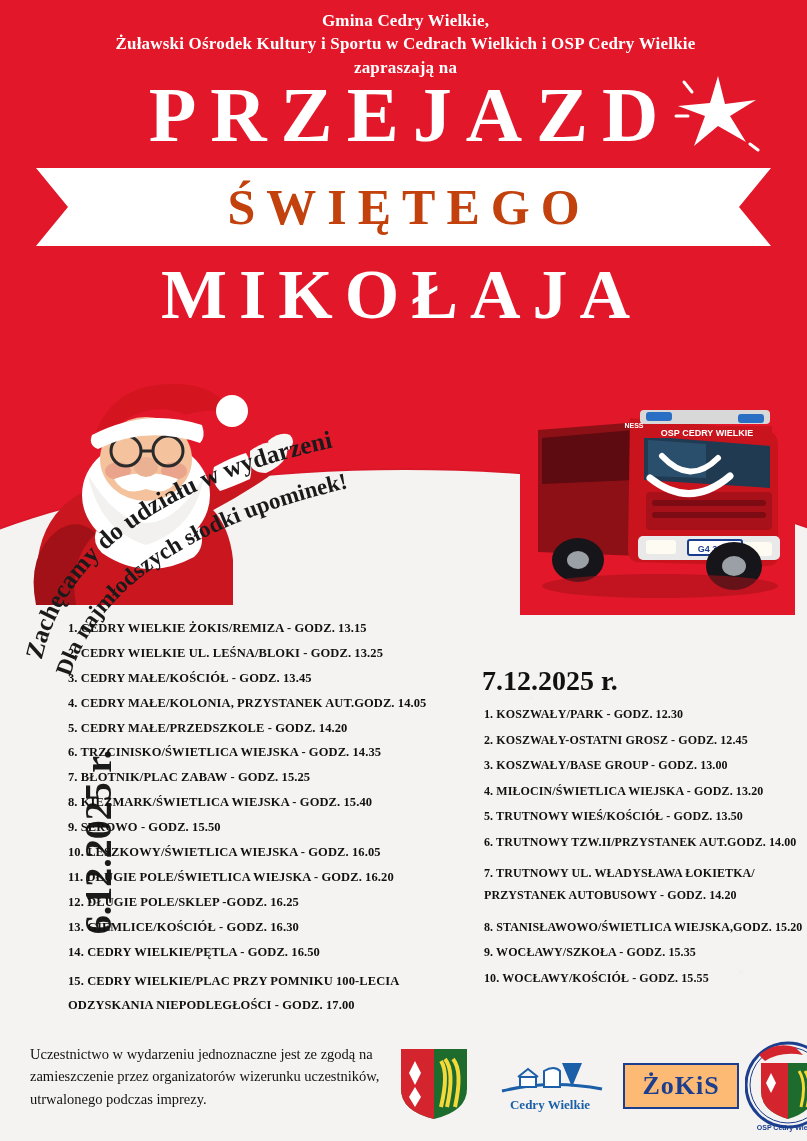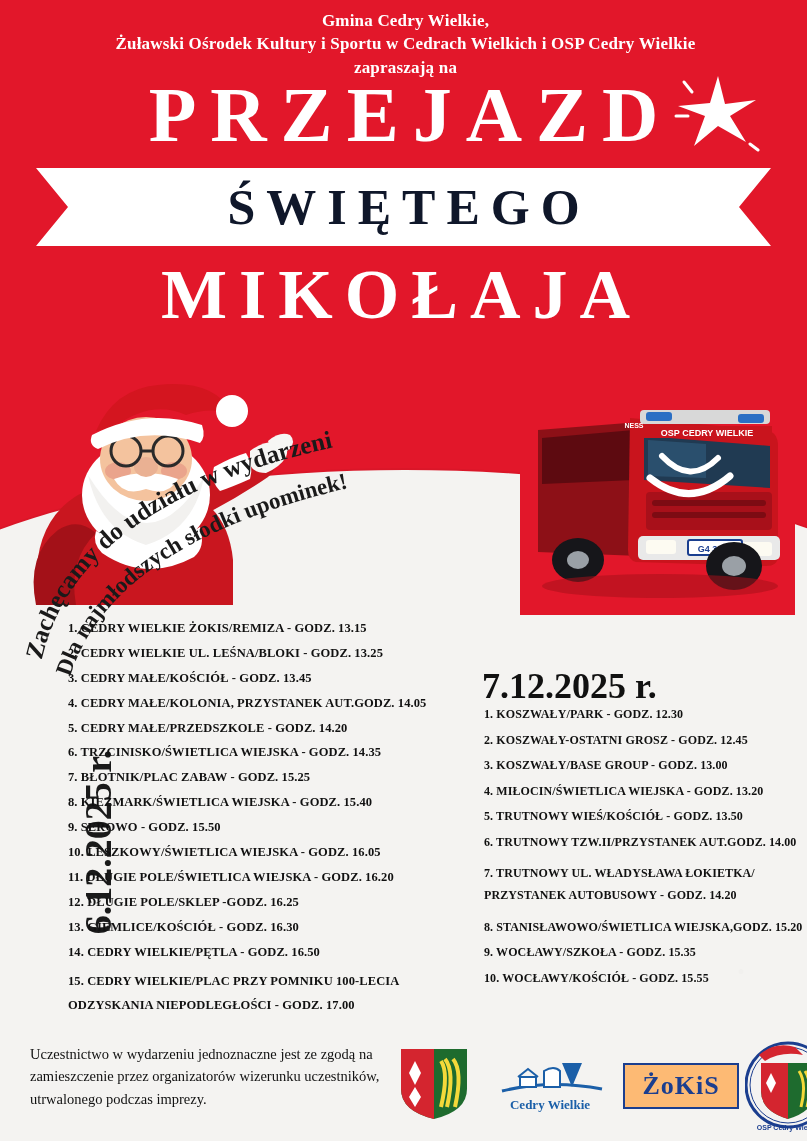--- a/index.html
+++ b/index.html
@@ -56,21 +56,21 @@
   }
   .banner {
     position: absolute;
     top: 168px; left: 36px;
     width: 735px; height: 78px;
     background: #ffffff;
     clip-path: polygon(0 0, 735px 0, 703px 39px, 735px 78px, 0 78px, 32px 39px);
     display: flex; align-items: center; justify-content: center;
   }
   .banner .txt {
-    color: #0f172a;
+    color: #c2410c;
     font-size: 50px;
     font-weight: bold;
     letter-spacing: 11px;
     text-indent: 11px;
     font-family: "Liberation Serif", serif;
   }
   .title-mikolaja {
     position: absolute; top: 260px; left: 0; right: 16px;
     text-align: center;
     color: #ffffff;
@@ -145,21 +145,21 @@
     font-weight: bold;
     line-height: 1.0;
     margin-bottom: 12.4px;
     letter-spacing: .1px;
     white-space: nowrap;
   }
   .list-left .item.wrap { white-space: normal; line-height: 1.85; }
   .date-right {
     position: absolute;
     left: 482px; top: 665px;
-    font-size: 36px;
+    font-size: 28px;
     font-weight: bold;
     color: #111;
   }
   .list-right {
     position: absolute;
     left: 470px; top: 708px;
     width: 310px;
     color: #111;
   }
   .list-right .item {

